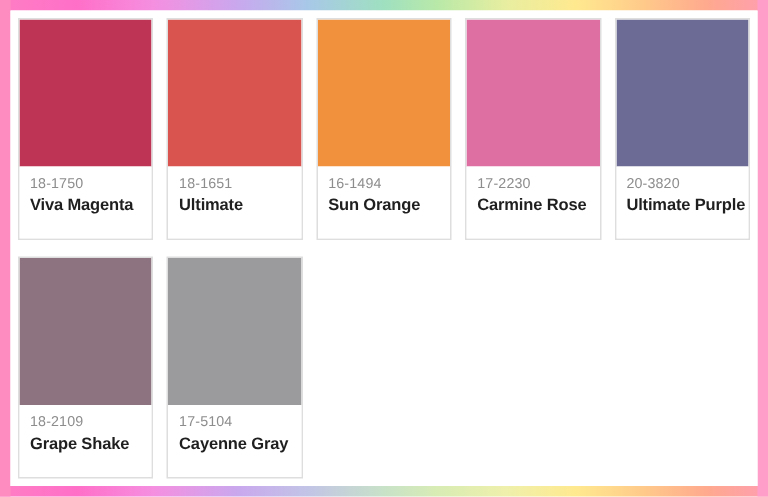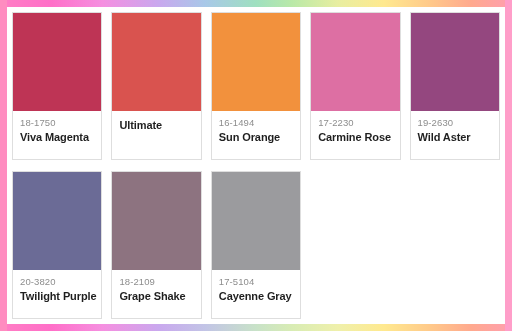--- a/index.html
+++ b/index.html
@@ -130,53 +130,47 @@
         <div class="swatch-color" style="background-color: rgb(190, 52, 85);"></div>
         <div class="swatch-meta">
           <div class="swatch-code">18-1750</div>
           <div class="swatch-name">Viva Magenta</div>
         </div>
       </div>
 
       <div class="swatch-card">
         <div class="swatch-color" style="background-color: rgb(217, 83, 79);"></div>
         <div class="swatch-meta">
+          <div class="swatch-code">18-1651</div>
           <div class="swatch-name">Ultimate</div>
         </div>
       </div>
 
       <div class="swatch-card">
         <div class="swatch-color" style="background-color: rgb(242, 145, 61);"></div>
         <div class="swatch-meta">
           <div class="swatch-code">16-1494</div>
           <div class="swatch-name">Sun Orange</div>
         </div>
       </div>
 
       <div class="swatch-card">
         <div class="swatch-color" style="background-color: rgb(221, 111, 163);"></div>
         <div class="swatch-meta">
           <div class="swatch-code">17-2230</div>
           <div class="swatch-name">Carmine Rose</div>
         </div>
       </div>
 
-      <div class="swatch-card">
-        <div class="swatch-color" style="background-color: rgb(148, 71, 127);"></div>
-        <div class="swatch-meta">
-          <div class="swatch-code">19-2630</div>
-          <div class="swatch-name">Wild Aster</div>
-        </div>
-      </div>
 
       <div class="swatch-card">
         <div class="swatch-color" style="background-color: rgb(107, 107, 150);"></div>
         <div class="swatch-meta">
           <div class="swatch-code">20-3820</div>
-          <div class="swatch-name">Twilight Purple</div>
+          <div class="swatch-name">Ultimate Purple</div>
         </div>
       </div>
 
       <div class="swatch-card">
         <div class="swatch-color" style="background-color: rgb(141, 115, 128);"></div>
         <div class="swatch-meta">
           <div class="swatch-code">18-2109</div>
           <div class="swatch-name">Grape Shake</div>
         </div>
       </div>

